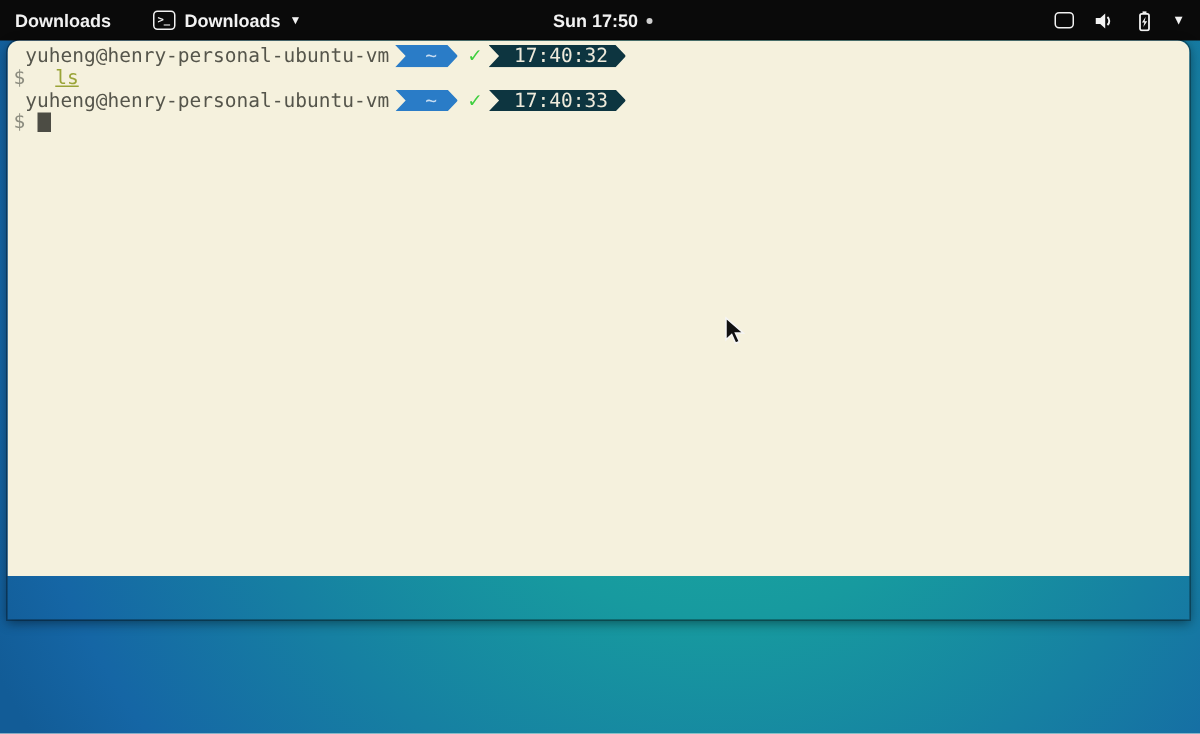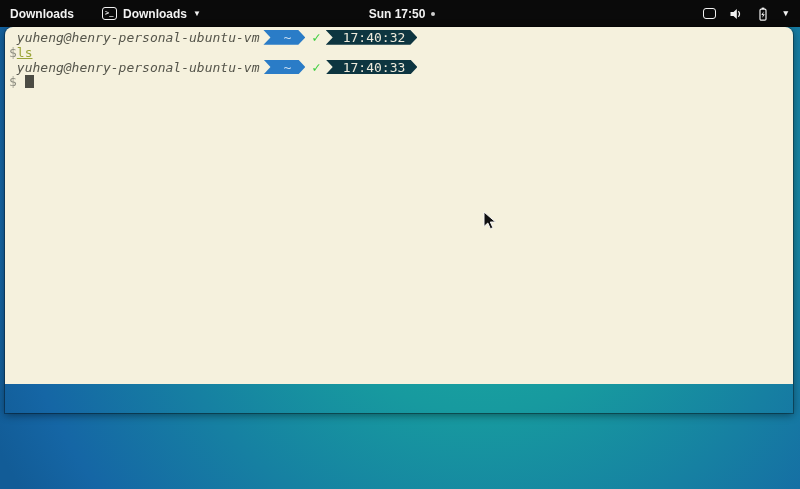--- a/index.html
+++ b/index.html
@@ -55,36 +55,36 @@
     position:absolute;right:18px;top:0;height:28px;display:flex;align-items:center;
     font-size:15px;color:#2f2f2f;font-weight:400;cursor:default;
   }
   .term-body{
     height:357px;background:var(--terminal-bg);
     font-family:"DejaVu Sans Mono",monospace;font-size:13px;color:var(--prompt-fg);
     padding:3px 0 0 4px;box-sizing:border-box;
   }
   .tline{display:flex;align-items:center;height:14.8px;}
   .pre{white-space:pre;}
-  .prompt-user{color:var(--prompt-fg);font-style:italic;}
+  .prompt-user{color:var(--prompt-fg);}
   .seg{height:14.8px;display:inline-flex;align-items:center;box-sizing:border-box;}
   .seg-blue{
     background:var(--segment-blue);color:var(--segment-blue-fg);
     padding:0 14px 0 20px;margin-left:4px;
     clip-path:polygon(0 0, calc(100% - 7px) 0, 100% 50%, calc(100% - 7px) 100%, 0 100%, 7px 50%);
   }
   .check{color:var(--check-green);font-weight:700;font-size:14px;margin-left:7px;}
   .seg-dark{
     background:var(--segment-dark);color:var(--segment-dark-fg);
     padding:0 12px 0 17px;margin-left:5px;
     clip-path:polygon(0 0, calc(100% - 7px) 0, 100% 50%, calc(100% - 7px) 100%, 0 100%, 7px 50%);
     align-items:center;
   }
   .dollar{color:#8d8d80;white-space:pre;}
-  .cmd{color:var(--command-fg);margin-left:0;text-decoration:underline;}
+  .cmd{color:var(--command-fg);margin-left:20px;text-decoration:underline;}
   .dirs{color:var(--dir-fg);white-space:pre;}
   .cursor-block{width:9px;height:13px;background:var(--cursor-block);margin-left:8px;display:inline-block;}
   .mouse{position:absolute;left:483px;top:211px;}
 </style>
 </head>
 <body>
 
 <div class="top-bar">
   <div class="tb-left">
     <button class="activities">Downloads</button>

